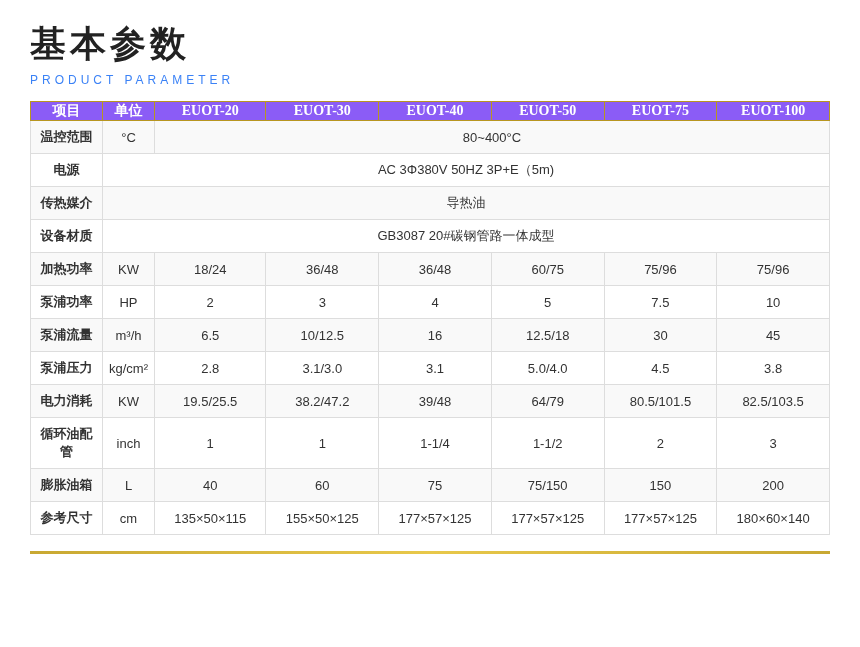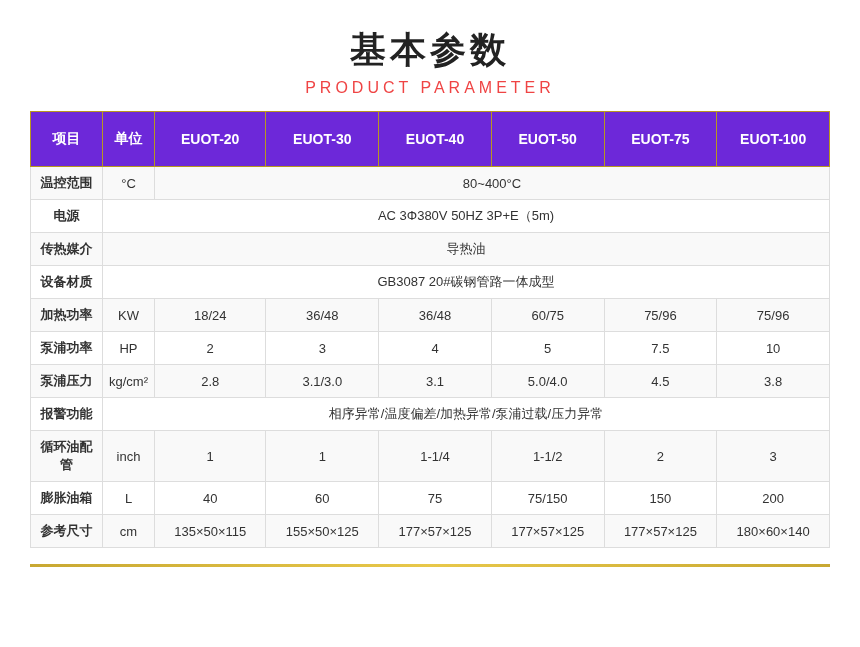--- a/index.html
+++ b/index.html
@@ -8,50 +8,50 @@
       font-family: "Microsoft YaHei", "SimHei", Arial, sans-serif;
       width: 860px;
       min-height: 647px;
       color: #333;
     }
     .page-wrapper {
       width: 860px;
       padding: 20px 30px 30px;
     }
     .title-section {
-      text-align: center;
+      text-align: left;
       margin-bottom: 10px;
-      margin-top: 6px;
     }
     .main-title {
       font-size: 36px;
       font-weight: 900;
       color: #222;
       letter-spacing: 4px;
     }
     .sub-title {
-      font-size: 16px;
-      color: #ef4444;
+      font-size: 12px;
+      color: #3b82f6;
       letter-spacing: 4px;
       margin-top: 4px;
     }
     .param-table {
       width: 100%;
       border-collapse: collapse;
       font-size: 13px;
       margin-top: 14px;
     }
     .param-table th {
-      background: #6d28d9;
+      background: #8b5cf6;
       color: #fff;
       font-weight: 700;
-      padding: 18px 6px;
+      padding: 0 6px;
       text-align: center;
       border: 1px solid #b89620;
       font-size: 14px;
+      font-family: Liberation Serif, serif;
     }
     .param-table td {
       border: 1px solid #ddd;
       padding: 7px 6px;
       text-align: center;
       color: #333;
       font-size: 13px;
     }
     .param-table tr:nth-child(odd) td {
       background: #f9f9f9;
@@ -127,32 +127,48 @@
           <td class="row-label">泵浦功率</td>
           <td class="unit-cell">HP</td>
           <td>2</td>
           <td>3</td>
           <td>4</td>
           <td>5</td>
           <td>7.5</td>
           <td>10</td>
         </tr>
         <tr>
+          <td class="row-label">泵浦流量</td>
+          <td class="unit-cell">m³/h</td>
+          <td>6.5</td>
+          <td>10/12.5</td>
+          <td>16</td>
+          <td>12.5/18</td>
+          <td>30</td>
+          <td>45</td>
+        </tr>
+        <tr>
           <td class="row-label">泵浦压力</td>
           <td class="unit-cell">kg/cm²</td>
           <td>2.8</td>
           <td>3.1/3.0</td>
           <td>3.1</td>
           <td>5.0/4.0</td>
           <td>4.5</td>
           <td>3.8</td>
         </tr>
         <tr>
-          <td class="row-label">报警功能</td>
-          <td colspan="7">相序异常/温度偏差/加热异常/泵浦过载/压力异常</td>
+          <td class="row-label">电力消耗</td>
+          <td class="unit-cell">KW</td>
+          <td>19.5/25.5</td>
+          <td>38.2/47.2</td>
+          <td>39/48</td>
+          <td>64/79</td>
+          <td>80.5/101.5</td>
+          <td>82.5/103.5</td>
         </tr>
         <tr>
           <td class="row-label">循环油配管</td>
           <td class="unit-cell">inch</td>
           <td>1</td>
           <td>1</td>
           <td>1-1/4</td>
           <td>1-1/2</td>
           <td>2</td>
           <td>3</td>

